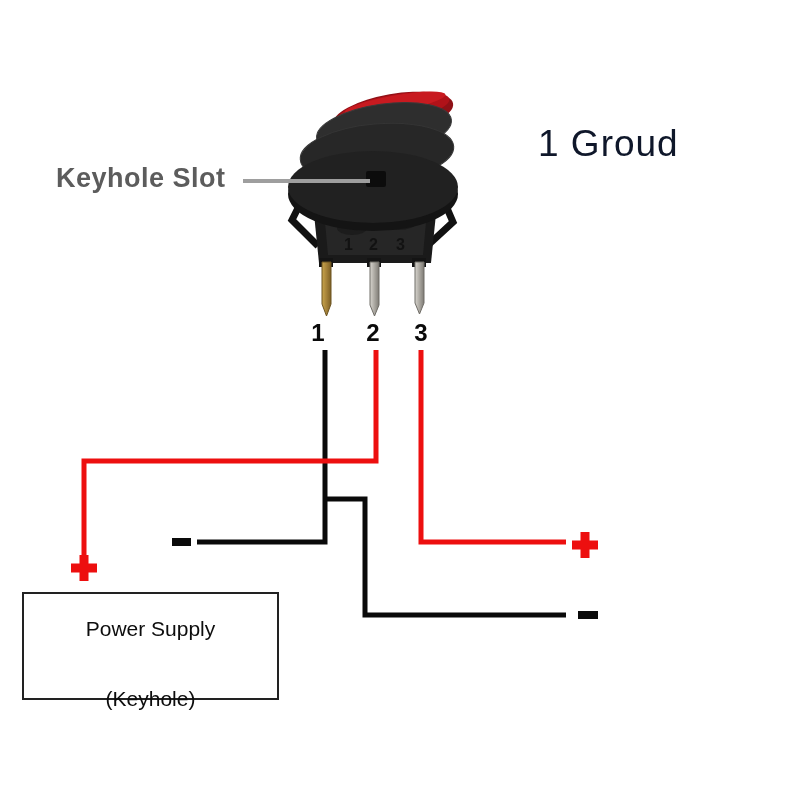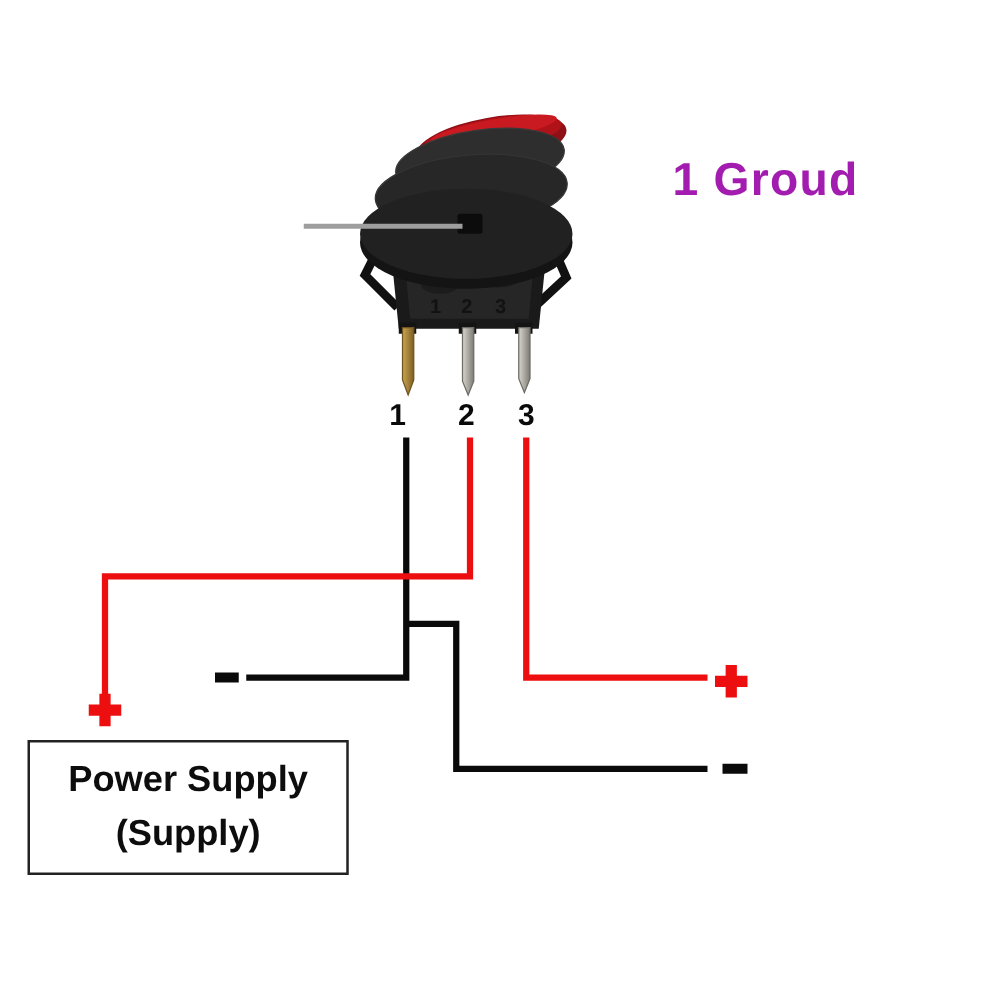--- a/index.html
+++ b/index.html
@@ -8,36 +8,36 @@
     font-family:"Liberation Sans","DejaVu Sans",sans-serif;
   }
   #wiring-svg{position:absolute;left:0;top:0;width:800px;height:800px;}
   .abs{position:absolute;}
   .keyhole-label{
     left:56px;top:163px;font-size:27px;font-weight:bold;color:#5c5c5c;
     letter-spacing:0.5px;white-space:nowrap;
   }
   .legend{left:538px;top:112px;}
   .legend-item{
-    font-size:37px;font-weight:bold;color:#a21caf;line-height:64px;
+    font-size:37px;font-weight:normal;color:#0f172a;line-height:64px;
     letter-spacing:1px;white-space:nowrap;
   }
   .pin-label{
     top:320px;width:32px;text-align:center;font-size:24px;font-weight:bold;
     color:#0a0a0a;line-height:26px;
   }
   .pin-label-1{left:302px;}
   .pin-label-2{left:357px;}
   .pin-label-3{left:405px;}
   .battery-box{
     left:22px;top:592px;width:257px;height:108px;border:2px solid #222;
     background:#ffffff;display:flex;flex-direction:column;align-items:center;
     justify-content:center;gap:10px;box-sizing:border-box;
   }
-  .battery-line{font-size:29px;font-weight:bold;color:#0d0d0d;white-space:nowrap;}
+  .battery-line{font-size:21px;font-weight:normal;color:#0d0d0d;white-space:nowrap;margin-top:36px;}
 </style>
 </head>
 <body>
 
 <div id="canvas">
 
   <svg id="wiring-svg" viewBox="0 0 800 800" xmlns="http://www.w3.org/2000/svg">
     <defs>
       <linearGradient id="goldGrad" x1="0" y1="0" x2="1" y2="0">
         <stop offset="0" stop-color="#c9a54c"></stop>
@@ -100,27 +100,28 @@
 
     <g stroke="#ed0f0f" stroke-width="5" fill="none" stroke-linejoin="miter">
       <path d="M376,350 V461 H84 V556"></path>
       <path d="M421,350 V542 H566"></path>
     </g>
 
     <path d="M84,555 V581 M71,568 H97" stroke="#ed0f0f" stroke-width="9" aria-label="+"></path>
     <path d="M585,532 V558 M572,545 H598" stroke="#ed0f0f" stroke-width="9" aria-label="+"></path>
   </svg>
 
+  <div class="abs keyhole-label">Keyhole Slot</div>
 
   <div class="abs legend">
     <div class="legend-item">1 Groud</div>
   </div>
 
   <div class="abs pin-label pin-label-1">1</div>
   <div class="abs pin-label pin-label-2">2</div>
   <div class="abs pin-label pin-label-3">3</div>
 
   <div class="abs battery-box">
     <div class="battery-line">Power Supply</div>
-    <div class="battery-line">(Supply)</div>
+    <div class="battery-line">(Keyhole)</div>
   </div>
 
 </div>
 
 </body></html>

